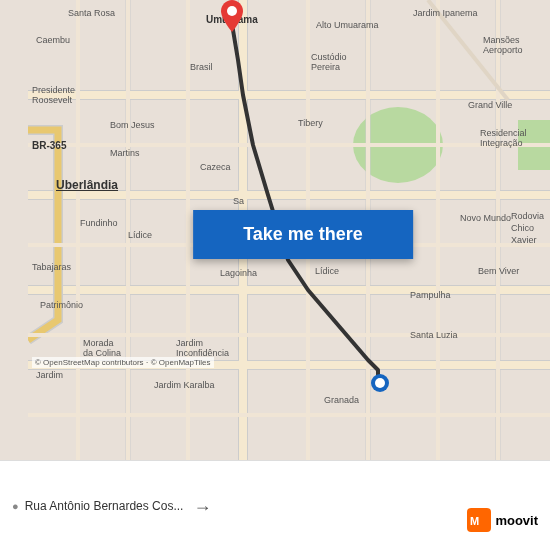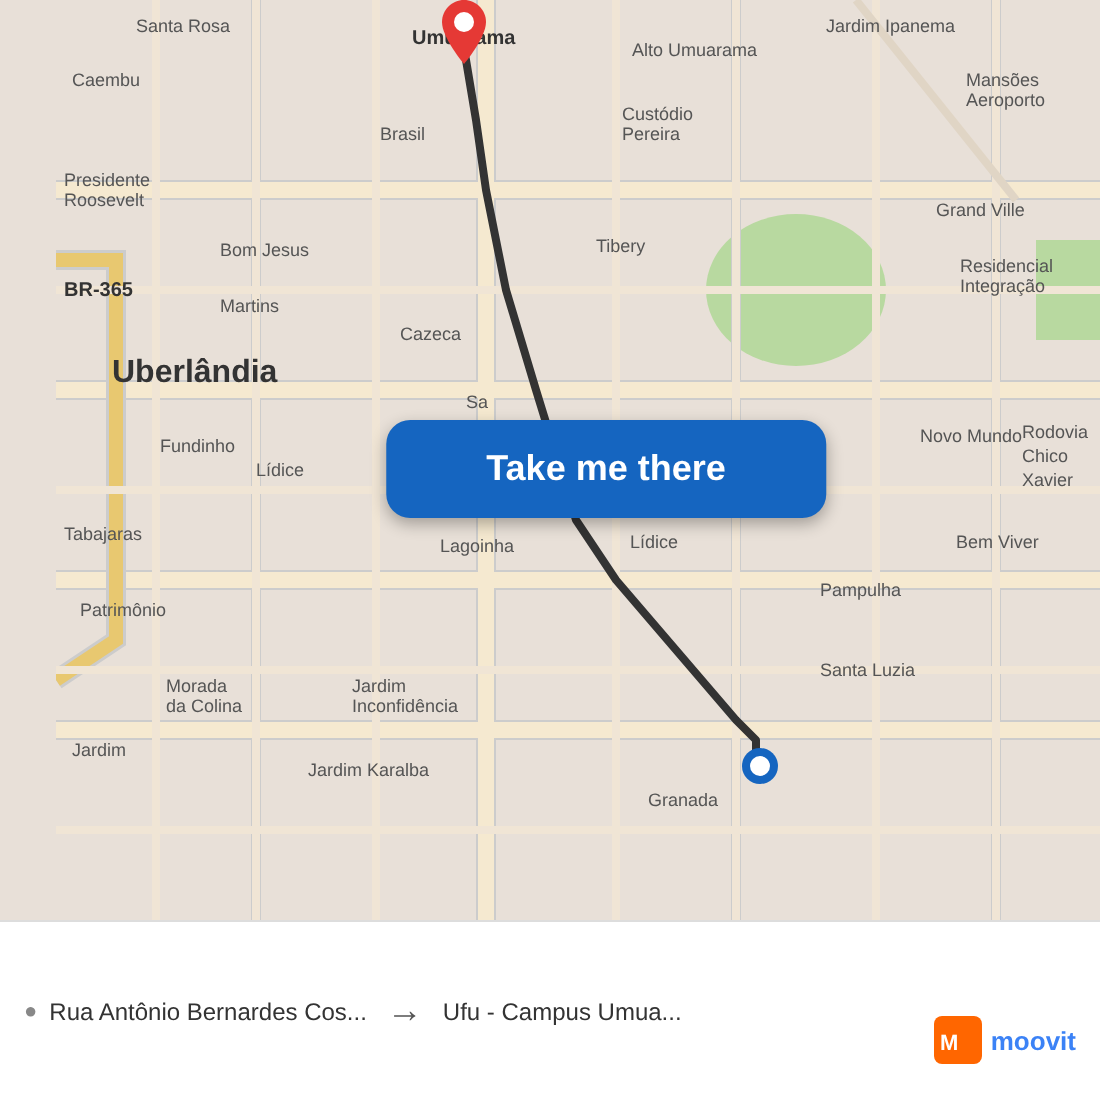--- a/index.html
+++ b/index.html
@@ -46,44 +46,45 @@
       pointer-events: none;
     }
 
     .map-label.bold {
       font-weight: bold;
       font-size: 10px;
       color: #333;
     }
 
     .map-label.large {
-      font-size: 16px;
+      font-size: 12px;
       font-weight: bold;
       color: #333;
+      text-decoration: underline;
     }
 
     
     .route-path {
       stroke: #333;
       stroke-width: 4;
       fill: none;
       stroke-linecap: round;
       stroke-linejoin: round;
     }
 
     
     #cta-button {
       position: absolute;
       left: 50%;
       transform: translateX(-50%);
       top: 210px;
       background: #1565c0;
       color: white;
       border: none;
-      border-radius: 12px;
+      border-radius: 0;
       padding: 14px 50px;
       font-size: 18px;
       font-weight: bold;
       cursor: pointer;
       box-shadow: 0 3px 8px rgba(0,0,0,0.3);
       z-index: 10;
       white-space: nowrap;
     }
 
     
@@ -251,34 +252,34 @@
 
     <div style="position:absolute;top:373px;left:342px;z-index:5;">
       <svg width="20" height="20" viewBox="0 0 20 20">
         <circle cx="10" cy="10" r="9" fill="#1565c0"></circle>
         <circle cx="10" cy="10" r="5" fill="white"></circle>
       </svg>
     </div>
 
     <button id="cta-button">Take me there</button>
 
+    <div class="attribution">© OpenStreetMap contributors · © OpenMapTiles</div>
 
   </div>
 
   <div id="bottom-bar">
     <div id="bottom-info">
       <div style="display:flex;align-items:center;gap:6px;">
         <span style="font-size:11px;color:#888;">●</span>
         <span style="font-size:12px;color:#333;font-weight:500;max-width:160px;overflow:hidden;text-overflow:ellipsis;white-space:nowrap;">Rua Antônio Bernardes Cos...</span>
         <span style="font-size:18px;color:#555;margin:0 4px;">→</span>
-        <span style="font-size:12px;color:#333;font-weight:500;max-width:160px;overflow:hidden;text-overflow:ellipsis;white-space:nowrap;">Ufu - Campus Umua...</span>
       </div>
     </div>
 
     <div id="moovit-logo">
       <svg width="24" height="24" viewBox="0 0 24 24">
         <rect width="24" height="24" rx="4" fill="#ff6600"></rect>
         <text x="3" y="17" font-size="11" fill="white" font-weight="bold">M</text>
       </svg>
-      <span style="font-size:13px;font-weight:bold;color:#3b82f6;">moovit</span>
+      <span style="font-size:13px;font-weight:bold;color:#000000;">moovit</span>
     </div>
   </div>
 </div>
 
 </body></html>

